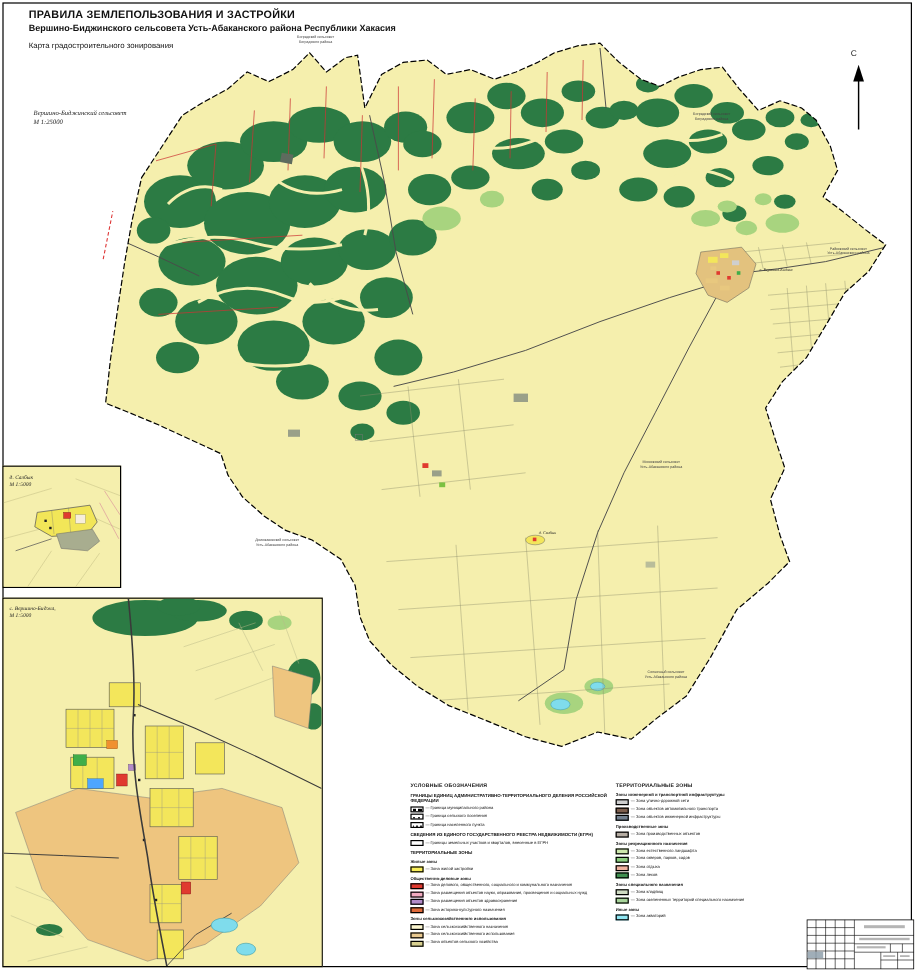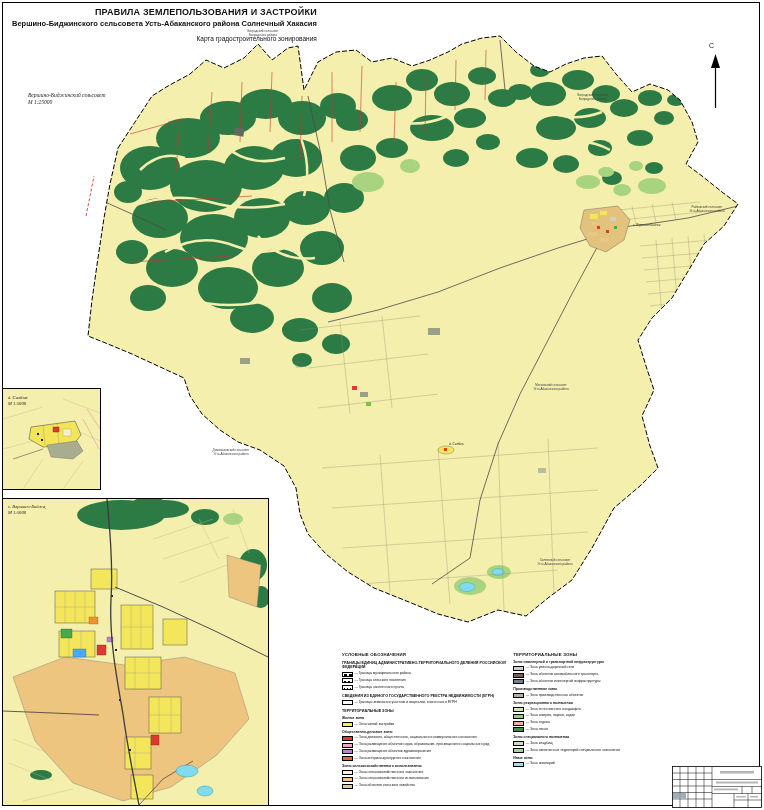--- a/index.html
+++ b/index.html
@@ -1,20 +1,20 @@
 <!DOCTYPE html>
 <html><head>
 <meta charset="utf-8">
 <style>
   html,body{margin:0;padding:0;background:#fff;}
   body{position:relative;width:764px;height:810px;overflow:hidden;
        font-family:"Liberation Sans", sans-serif;color:#111;}
   .sheet-frame{position:absolute;left:2px;top:2px;width:758px;height:804px;
        border:1px solid #000;box-sizing:border-box;pointer-events:none;}
-  .doc-header{position:absolute;left:12px;top:7px;text-align:right;}
+  .doc-header{position:absolute;left:24px;top:7px;}
   .doc-title{font-size:9px;font-weight:bold;letter-spacing:.2px;}
   .doc-subtitle{font-size:7.5px;font-weight:bold;margin-top:2px;}
   .doc-mapname{font-size:6.5px;margin-top:7px;}
   .area-label,.inset-label,.town-label{
        position:absolute;font-family:"Liberation Serif", serif;font-style:italic;color:#222;}
   .area-label{left:28px;top:92px;font-size:5.5px;line-height:1.35;}
   .north-label{position:absolute;left:709px;top:42px;font-size:7px;color:#222;}
   .map-label{position:absolute;width:70px;font-size:3px;line-height:1.25;color:#444;text-align:center;}
   .town-label{font-size:3.4px;}
   #main-map{position:absolute;left:0;top:0;}
@@ -207,21 +207,21 @@
   <g>
     <line x1="715.5" y1="108" x2="715.5" y2="60" stroke="#000" stroke-width="1.2"></line>
     <polygon points="711,68 715.5,54 720,68" fill="#000"></polygon>
   </g>
 </svg>
 
 <div class="sheet-frame"></div>
 
 <div class="doc-header">
   <div class="doc-title">ПРАВИЛА ЗЕМЛЕПОЛЬЗОВАНИЯ И ЗАСТРОЙКИ</div>
-  <div class="doc-subtitle">Вершино-Биджинского сельсовета Усть-Абаканского района Солнечный Хакасия</div>
+  <div class="doc-subtitle">Вершино-Биджинского сельсовета Усть-Абаканского района Республики Хакасия</div>
   <div class="doc-mapname">Карта градостроительного зонирования</div>
 </div>
 
 <div class="area-label">
   <div>Вершино-Биджинский сельсовет</div>
   <div>М 1:25000</div>
 </div>
 
 <div class="north-label">С</div>
 

